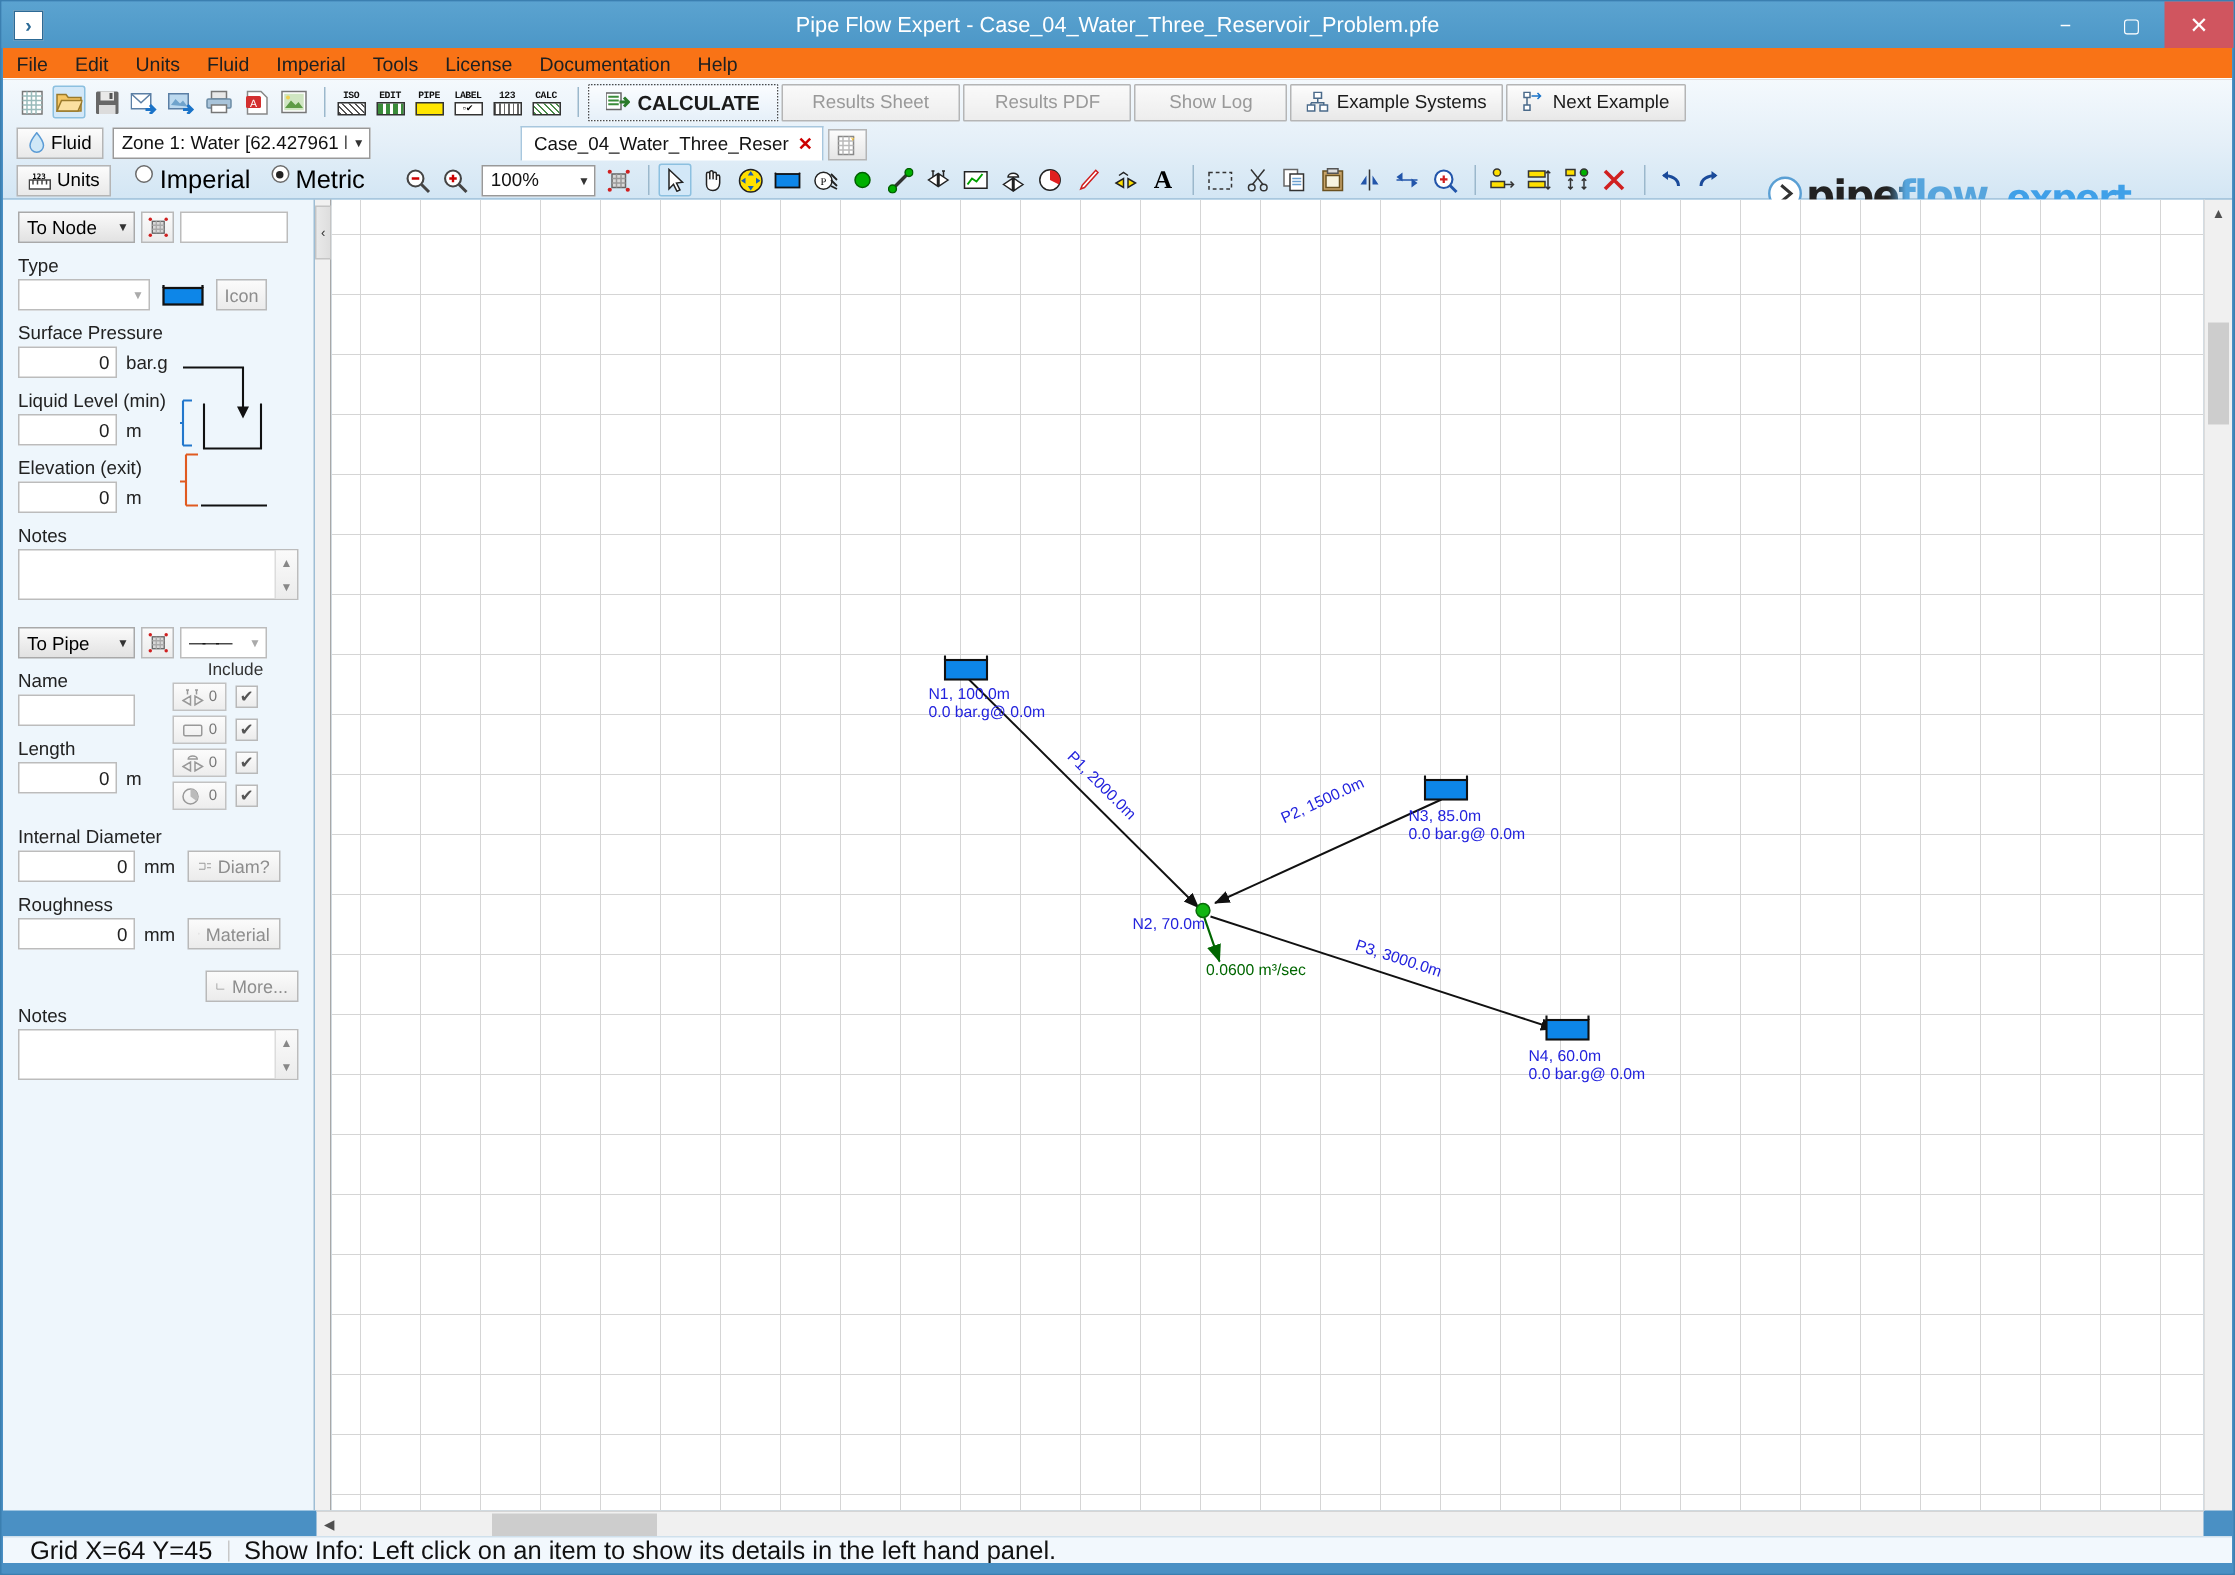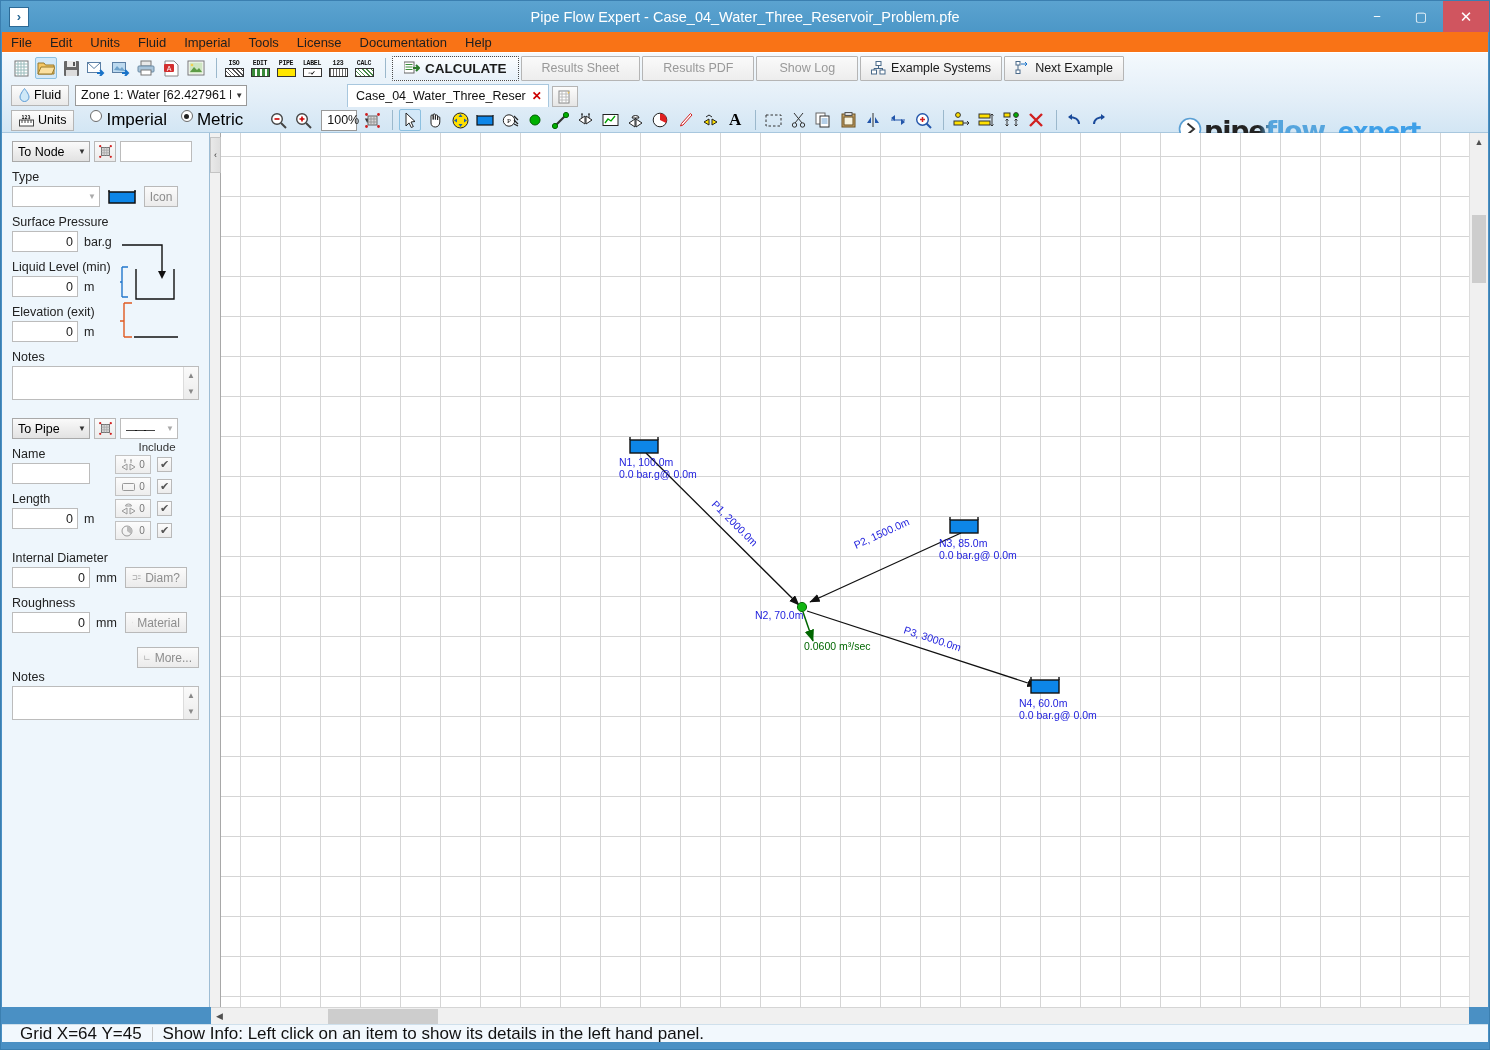--- a/index.html
+++ b/index.html
@@ -458,21 +458,21 @@
             <path d="M4.5 7h5" stroke="#c00" stroke-width="1.6"></path>
           </svg>
       </div>
       <div class="tb-icon">
         <svg width="17" height="17" viewBox="0 0 17 17">
             <circle cx="7" cy="7" r="5.3" fill="#fff" stroke="#444" stroke-width="1.4"></circle>
             <path d="M11 11l5 5" stroke="#444" stroke-width="2"></path>
             <path d="M4.5 7h5M7 4.5v5" stroke="#c00" stroke-width="1.6"></path>
           </svg>
       </div>
-      <div class="combo" style="width:36px;margin:0 4px;">
+      <div class="combo" style="width:76px;margin:0 4px;">
         <span>100%</span>
         <span class="caret">▼</span>
       </div>
       <div class="tb-icon">
         <svg width="17" height="17" viewBox="0 0 17 17">
             <rect x="4" y="4" width="9" height="9" fill="#d8d8d8" stroke="#666"></rect>
             <g stroke="#999">
               <path d="M7 4v9M10 4v9M4 7h9M4 10h9"></path>
             </g>
             <g fill="#d02020">

